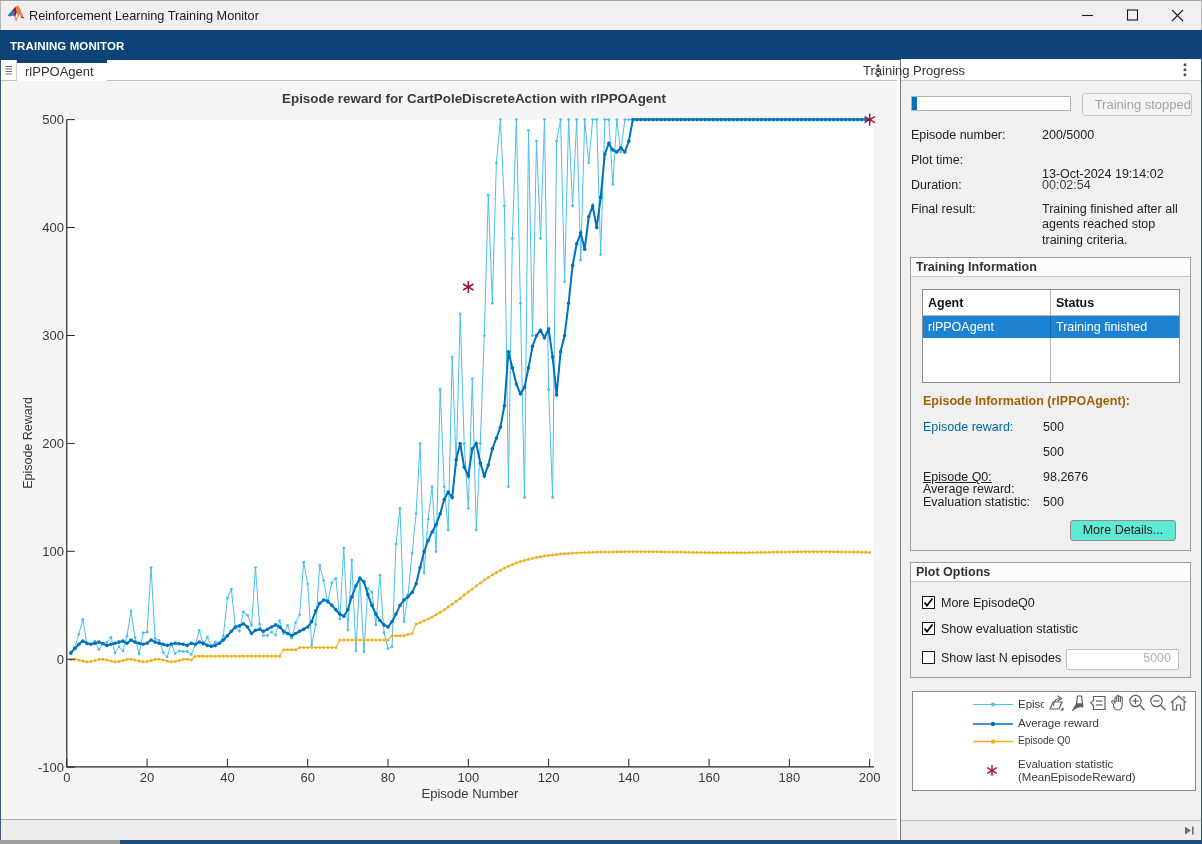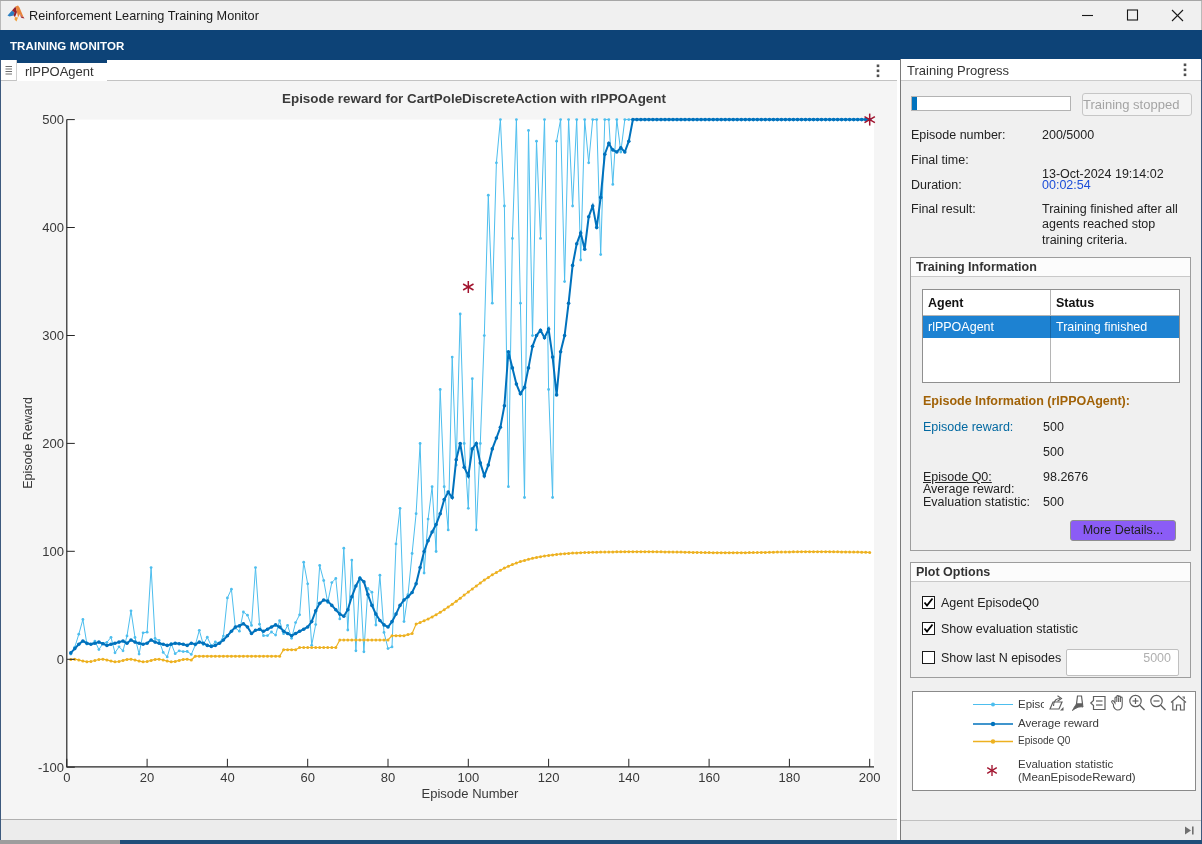--- a/index.html
+++ b/index.html
@@ -732,40 +732,40 @@
   <text x="31.5" y="443" font-size="12.5px" fill="#383838" text-anchor="middle" font-family="Liberation Sans" transform="rotate(-90 31.5 443)">Episode Reward</text>
 </g>
 </svg>
 
 <div class="abs" style="left:1px;top:819px;width:898px;height:21px;background:#ececec;border-top:1px solid #b0b0b0;"></div>
 
 <div class="abs" style="left:897px;top:60px;width:3px;height:780px;background:#fff;"></div>
 <div class="abs" style="left:900px;top:59px;width:1px;height:781px;background:#7a7a7a;"></div>
 
 <div class="abs" style="left:901px;top:59px;width:300px;height:22px;background:#fff;border-bottom:1px solid #cccccc;"></div>
-<div class="abs" style="left:907px;top:63px;font-size:13px;color:#333;">Training Progress</div>
+<div class="abs" style="left:863px;top:63px;font-size:13px;color:#333;">Training Progress</div>
 <svg class="abs" style="left:1183px;top:63px;" width="4" height="14" viewBox="0 0 4 14">
     <g fill="#505050">
       <rect x="0.7" y="0.5" width="2.6" height="2.6"></rect>
       <rect x="0.7" y="5.5" width="2.6" height="2.6"></rect>
       <rect x="0.7" y="10.5" width="2.6" height="2.6"></rect>
     </g>
   </svg>
 <div class="abs" style="left:901px;top:82px;width:300px;height:737px;background:#f0f0f0;"></div>
 
 <div class="abs" style="left:911px;top:96px;width:160px;height:15px;background:#fff;border:1px solid #b3b3b3;"></div>
 <div class="abs" style="left:912px;top:97px;width:5px;height:13px;background:#0072bd;"></div>
-<div class="abs" style="left:1082px;top:93px;width:110px;height:23px;background:#f4f4f4;border:1px solid #c6c6c6;border-radius:3px;color:#a4a4a4;font-size:13px;text-align:left;line-height:21px;">Training stopped</div>
+<div class="abs" style="left:1082px;top:93px;width:110px;height:23px;background:#f4f4f4;border:1px solid #c6c6c6;border-radius:3px;color:#a4a4a4;font-size:13px;text-align:right;line-height:21px;">Training stopped</div>
 
 <div class="abs" style="left:911px;top:128px;font-size:12.5px;color:#222;">Episode number:</div>
 <div class="abs" style="left:1042px;top:128px;font-size:12.5px;color:#222;">200/5000</div>
-<div class="abs" style="left:911px;top:153px;font-size:12.5px;color:#222;">Final time:</div>
+<div class="abs" style="left:911px;top:153px;font-size:12.5px;color:#222;">Plot time:</div>
 <div class="abs" style="left:1042px;top:167px;font-size:12.5px;color:#222;">13-Oct-2024 19:14:02</div>
 <div class="abs" style="left:911px;top:178px;font-size:12.5px;color:#222;">Duration:</div>
-<div class="abs" style="left:1042px;top:178px;font-size:12.5px;color:#1d4ed8;text-align:right;">00:02:54</div>
+<div class="abs" style="left:1042px;top:178px;font-size:12.5px;color:#404040;text-align:right;">00:02:54</div>
 <div class="abs" style="left:911px;top:202px;font-size:12.5px;color:#222;">Final result:</div>
 <div class="abs" style="left:1042px;top:202px;width:152px;font-size:12.5px;color:#222;line-height:15.3px;">Training finished after all agents reached stop training criteria.</div>
 
 <div class="abs" style="left:910px;top:257px;width:281px;height:294px;border:1px solid #9d9d9d;background:#f0f0f0;"></div>
 <div class="abs" style="left:911px;top:258px;width:279px;height:19px;background:#fcfcfc;border-bottom:1px solid #c9c9c9;"></div>
 <div class="abs" style="left:916px;top:260px;font-size:12.5px;font-weight:bold;color:#333;">Training Information</div>
 
 <div class="abs" style="left:922px;top:289px;width:258px;height:94px;background:#fff;border:1px solid #8f8f8f;"></div>
 <div class="abs" style="left:1050px;top:290px;width:1px;height:92px;background:#b5b5b5;"></div>
 <div class="abs" style="left:923px;top:315px;width:256px;height:1px;background:#b5b5b5;"></div>
@@ -778,39 +778,39 @@
 
 <div class="abs" style="left:923px;top:394px;font-size:12.5px;font-weight:bold;color:#a16207;">Episode Information (rlPPOAgent):</div>
 <div class="abs" style="left:923px;top:420px;font-size:12.5px;color:#0369a1;">Episode reward:</div>
 <div class="abs" style="left:1043px;top:420px;font-size:12.5px;color:#222;">500</div>
 <div class="abs" style="left:923px;top:445px;font-size:12.5px;color:#222;margin-top:37px;">Average reward:</div>
 <div class="abs" style="left:1043px;top:445px;font-size:12.5px;color:#222;">500</div>
 <div class="abs" style="left:923px;top:470px;font-size:12.5px;color:#222;text-decoration:underline;">Episode Q0:</div>
 <div class="abs" style="left:1043px;top:470px;font-size:12.5px;color:#222;">98.2676</div>
 <div class="abs" style="left:923px;top:495px;font-size:12.5px;color:#222;">Evaluation statistic:</div>
 <div class="abs" style="left:1043px;top:495px;font-size:12.5px;color:#222;">500</div>
-<div class="abs" style="left:1070px;top:520px;width:106px;height:21px;background:#8b5cf6;border:1px solid #8f8f8f;border-radius:3px;color:#222;font-size:12.5px;text-align:center;line-height:19px;">More Details...</div>
+<div class="abs" style="left:1070px;top:520px;width:106px;height:21px;background:#5eead4;border:1px solid #8f8f8f;border-radius:3px;color:#222;font-size:12.5px;text-align:center;line-height:19px;">More Details...</div>
 
 <div class="abs" style="left:910px;top:562px;width:281px;height:116px;border:1px solid #9d9d9d;background:#f0f0f0;"></div>
 <div class="abs" style="left:911px;top:563px;width:279px;height:19px;background:#fcfcfc;border-bottom:1px solid #c9c9c9;"></div>
 <div class="abs" style="left:916px;top:565px;font-size:12.5px;font-weight:bold;color:#333;">Plot Options</div>
 
 <div class="abs" style="left:922px;top:596px;width:13px;height:13px;background:#fff;border:1.5px solid #1a1a1a;"></div>
 <svg class="abs" style="left:923px;top:597px;" width="11" height="11" viewBox="0 0 11 11">
     <polyline points="1.5,5.5 4,8.5 9.5,1.5" fill="none" stroke="#000" stroke-width="1.8"></polyline>
   </svg>
-<div class="abs" style="left:941px;top:596px;font-size:12.5px;color:#222;">Agent EpisodeQ0</div>
+<div class="abs" style="left:941px;top:596px;font-size:12.5px;color:#222;">More EpisodeQ0</div>
 <div class="abs" style="left:922px;top:622px;width:13px;height:13px;background:#fff;border:1.5px solid #1a1a1a;"></div>
 <svg class="abs" style="left:923px;top:623px;" width="11" height="11" viewBox="0 0 11 11">
     <polyline points="1.5,5.5 4,8.5 9.5,1.5" fill="none" stroke="#000" stroke-width="1.8"></polyline>
   </svg>
 <div class="abs" style="left:941px;top:622px;font-size:12.5px;color:#222;">Show evaluation statistic</div>
 <div class="abs" style="left:922px;top:651px;width:13px;height:13px;background:#fff;border:1.5px solid #1a1a1a;"></div>
 <div class="abs" style="left:941px;top:651px;font-size:12.5px;color:#222;">Show last N episodes</div>
-<div class="abs" style="left:1066px;top:649px;width:113px;height:27px;background:#fff;border:1px solid #c0c0c0;border-radius:2px;color:#b0b0b0;font-size:12.5px;text-align:right;line-height:17px;padding-right:7px;">5000</div>
+<div class="abs" style="left:1066px;top:649px;width:113px;height:21px;background:#fff;border:1px solid #c0c0c0;border-radius:2px;color:#b0b0b0;font-size:12.5px;text-align:right;line-height:17px;padding-right:7px;">5000</div>
 
 <div class="abs" style="left:912px;top:691px;width:284px;height:100px;background:#fff;border:1px solid #8a8a8a;"></div>
 <svg class="abs" style="left:913px;top:692px;" width="282" height="98" viewBox="0 0 282 98">
   <g fill="none">
     <line x1="60" y1="12.5" x2="100" y2="12.5" stroke="#4dbeee" stroke-width="1.2"></line>
     <circle cx="80" cy="12.5" r="2" fill="#4dbeee"></circle>
     <line x1="60" y1="32" x2="100" y2="32" stroke="#0072bd" stroke-width="1.6"></line>
     <circle cx="80" cy="32" r="2.2" fill="#0072bd"></circle>
     <line x1="60" y1="49.5" x2="100" y2="49.5" stroke="#edb120" stroke-width="1.4"></line>
     <circle cx="80" cy="49.5" r="2.2" fill="#edb120"></circle>

